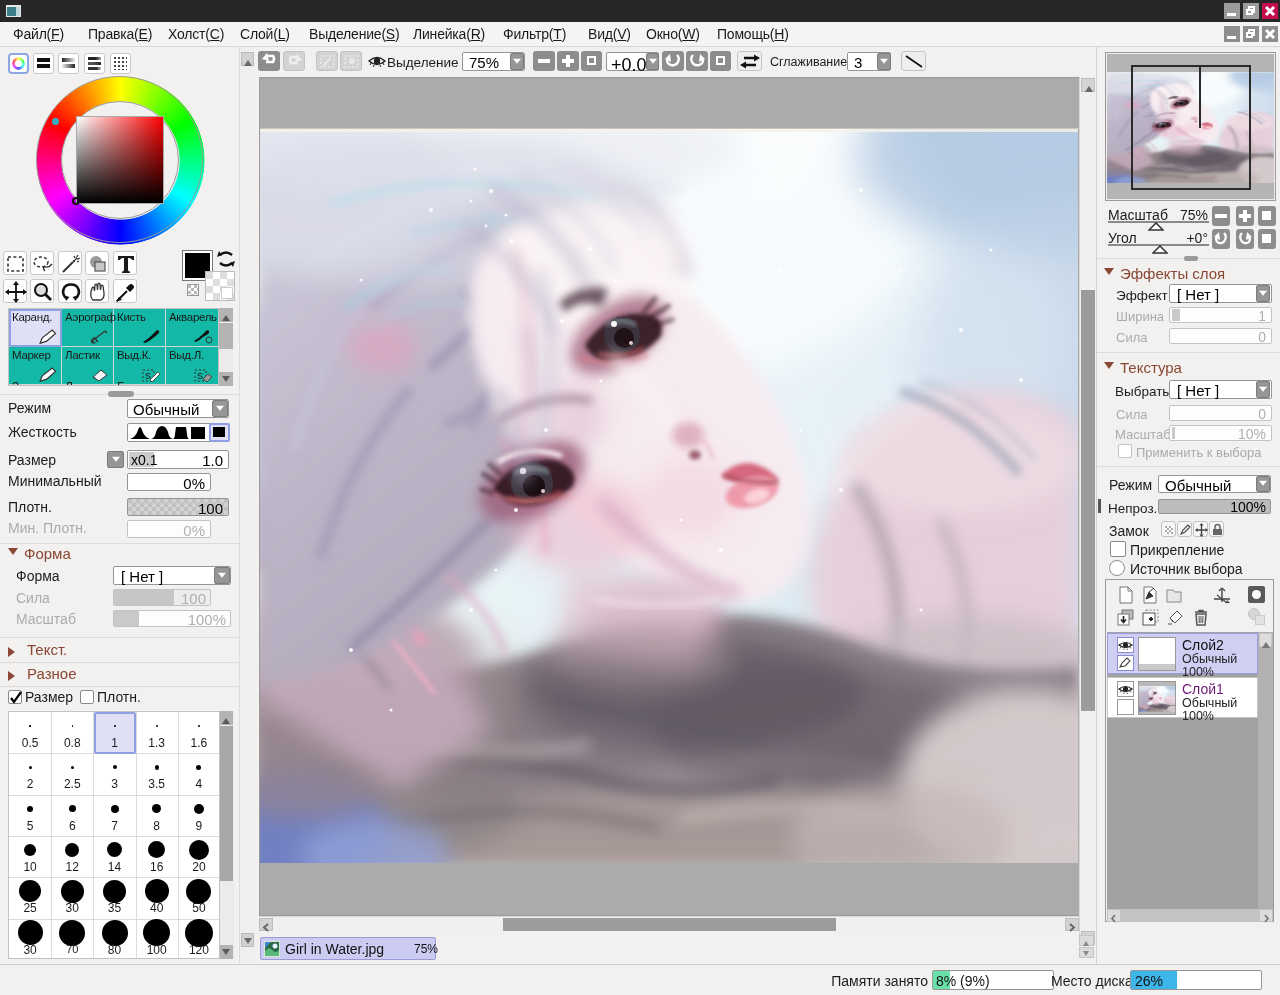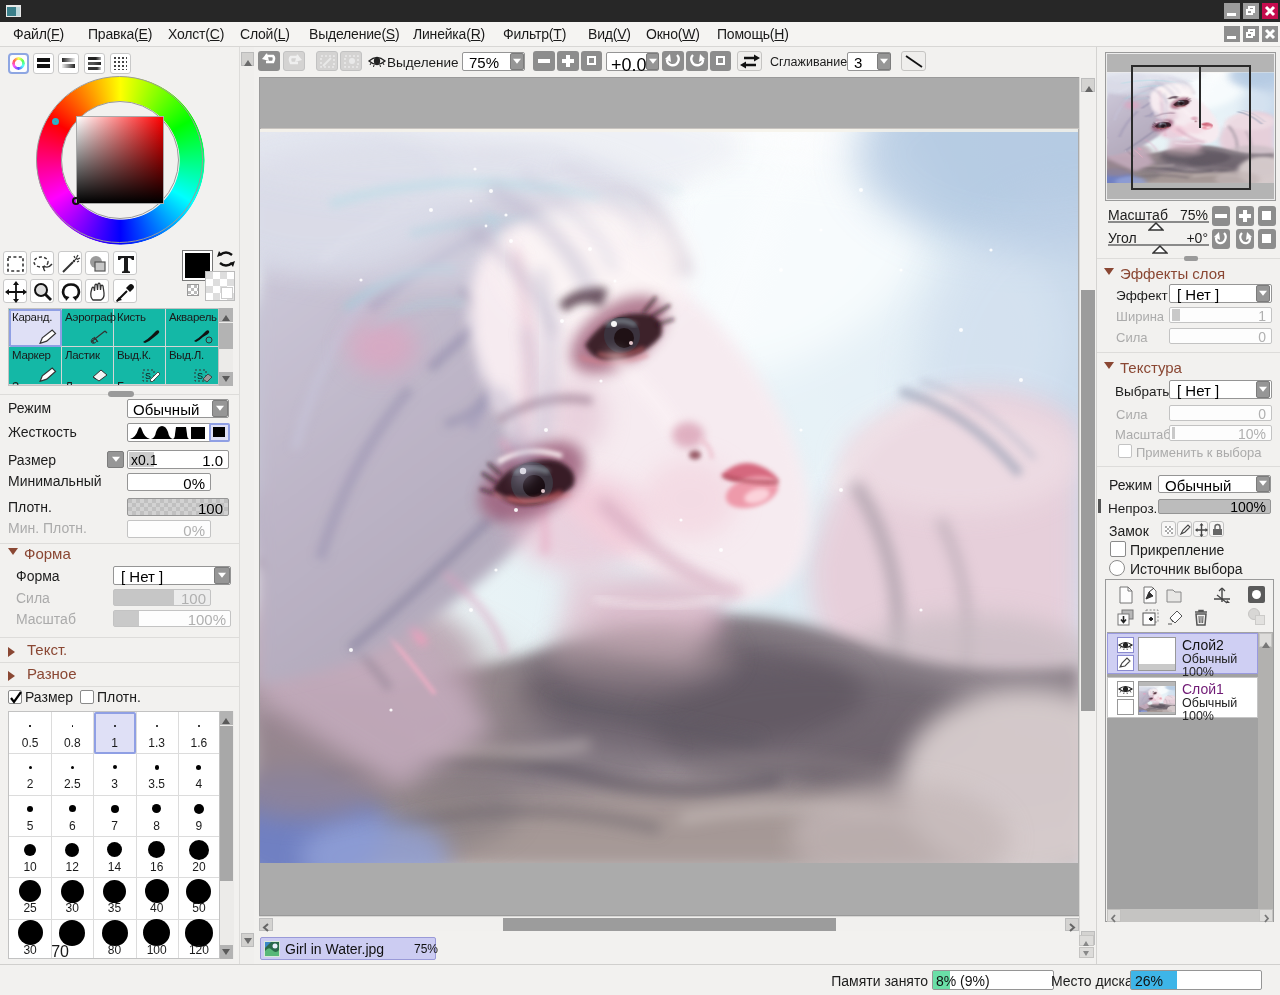--- a/index.html
+++ b/index.html
@@ -561,21 +561,21 @@
     <div class="ab" style="left:42.2px;top:189.2px;width:42.2px;text-align:center;font-size:12px;color:#1a1a1a">30</div>
     <div class="ab" style="left:94.0px;top:167.7px;width:23px;height:23px;border-radius:50%;background:#000"></div>
     <div class="ab" style="left:84.4px;top:189.2px;width:42.2px;text-align:center;font-size:12px;color:#1a1a1a">35</div>
     <div class="ab" style="left:135.7px;top:167.2px;width:24px;height:24px;border-radius:50%;background:#000"></div>
     <div class="ab" style="left:126.6px;top:189.2px;width:42.2px;text-align:center;font-size:12px;color:#1a1a1a">40</div>
     <div class="ab" style="left:177.4px;top:166.7px;width:25px;height:25px;border-radius:50%;background:#000"></div>
     <div class="ab" style="left:168.8px;top:189.2px;width:42.2px;text-align:center;font-size:12px;color:#1a1a1a">50</div>
     <div class="ab" style="left:8.6px;top:208.0px;width:25px;height:25px;border-radius:50%;background:#000"></div>
     <div class="ab" style="left:0.0px;top:230.5px;width:42.2px;text-align:center;font-size:12px;color:#1a1a1a">30</div>
     <div class="ab" style="left:50.3px;top:207.5px;width:26px;height:26px;border-radius:50%;background:#000"></div>
-    <div class="ab" style="left:42.2px;top:230.5px;width:42.2px;text-align:left;font-size:16px;color:#1a1a1a">70</div>
+    <div class="ab" style="left:42.2px;top:230.5px;width:42.2px;text-align:center;font-size:11px;color:#1a1a1a">70</div>
     <div class="ab" style="left:92.5px;top:207.5px;width:26px;height:26px;border-radius:50%;background:#000"></div>
     <div class="ab" style="left:84.4px;top:230.5px;width:42.2px;text-align:center;font-size:12px;color:#1a1a1a">80</div>
     <div class="ab" style="left:134.2px;top:207.0px;width:27px;height:27px;border-radius:50%;background:#000"></div>
     <div class="ab" style="left:126.6px;top:230.5px;width:42.2px;text-align:center;font-size:12px;color:#1a1a1a">100</div>
     <div class="ab" style="left:175.9px;top:206.5px;width:28px;height:28px;border-radius:50%;background:#000"></div>
     <div class="ab" style="left:168.8px;top:230.5px;width:42.2px;text-align:center;font-size:12px;color:#1a1a1a">120</div>
   </div>
   <div class="ab" style="left:220px;top:664px;width:14px;height:248px;background:#ecebe9">
     <div class="ab" style="left:0;top:0;width:13px;height:14px;background:#b3b3b3">
         <div class="tri-u" style="left:2px;top:3px;border-bottom-color:#5a5a5a"></div>

